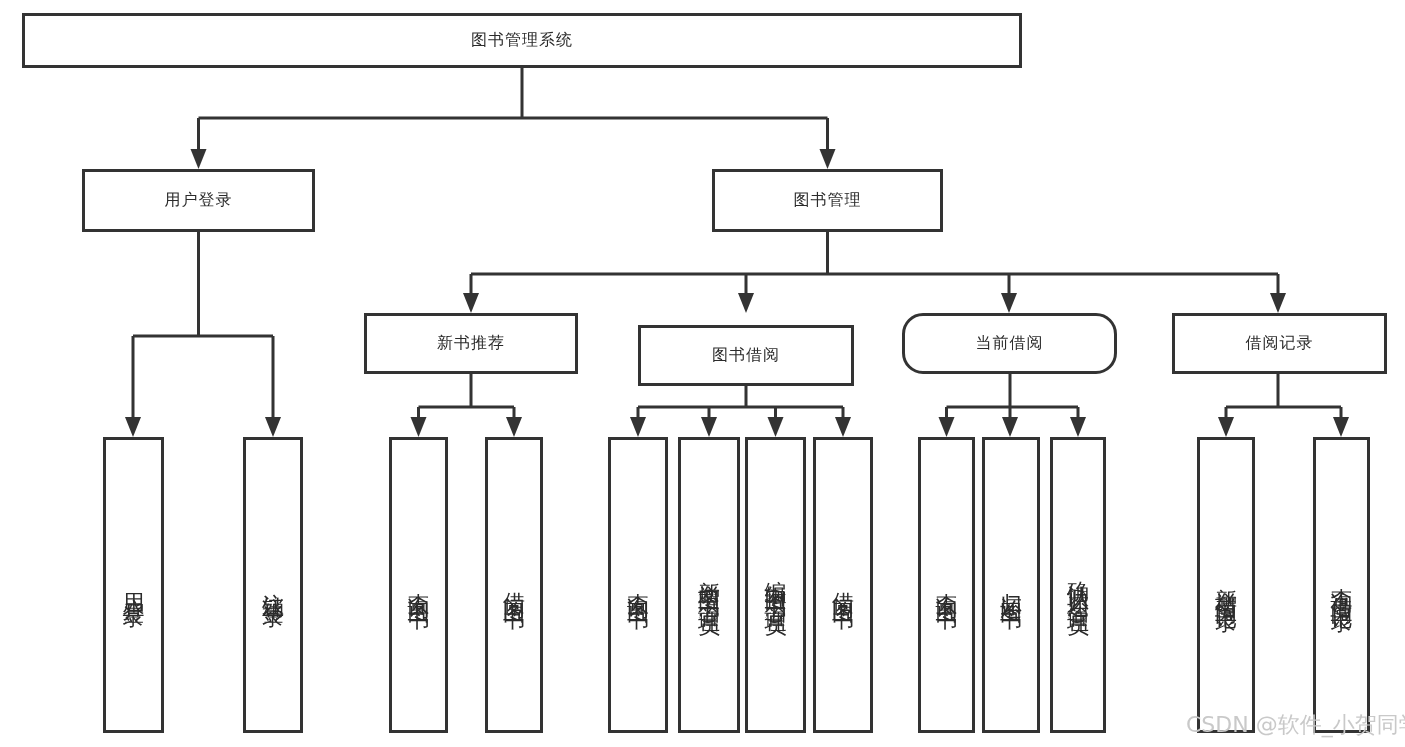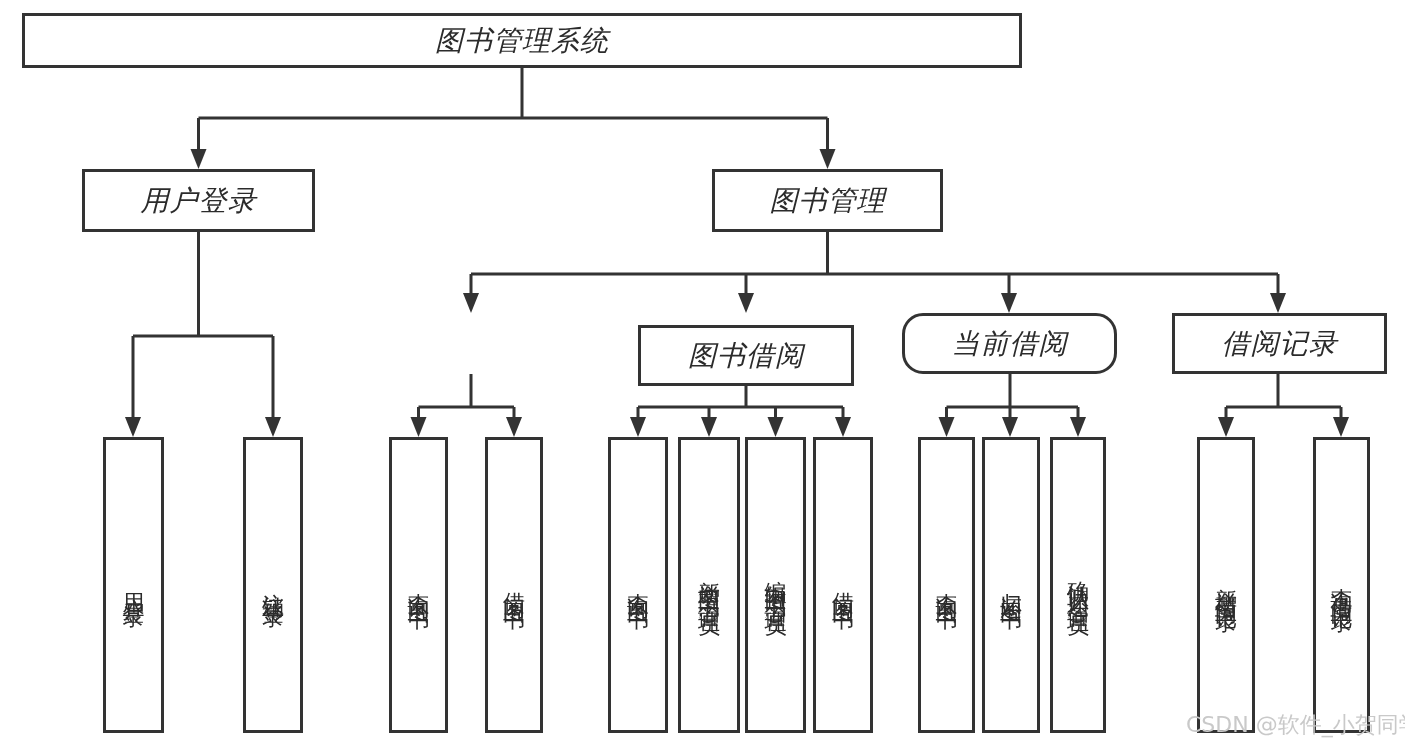--- a/index.html
+++ b/index.html
@@ -19,22 +19,22 @@
     color:var(--text);
   }
   .connectors{position:absolute;left:0;top:0;width:1405px;height:747px;pointer-events:none;}
   .connectors path{stroke:var(--line);stroke-width:3;fill:none;}
   .connectors polygon{fill:var(--line);}
   .node{
     position:absolute;box-sizing:border-box;
     border:3px solid var(--line);
     background:var(--box_fill);
     display:flex;align-items:center;justify-content:center;
-    font-size:28px;letter-spacing:1px;
-    text-align:left;white-space:nowrap;font-style:italic;
+    font-size:16px;letter-spacing:1px;
+    text-align:left;white-space:nowrap;
   }
   .leaf{
     position:absolute;box-sizing:border-box;
     border:3px solid var(--line);
     background:var(--box_fill);
     display:flex;align-items:center;justify-content:center;
   }
   .leaf .vtext{
     writing-mode:vertical-rl;
     text-orientation:mixed;
@@ -84,20 +84,21 @@
     <polygon points="1070,417 1086,417 1078,437"></polygon>
     <polygon points="1218,417 1234,417 1226,437"></polygon>
     <polygon points="1333,417 1349,417 1341,437"></polygon>
   </svg>
 
   <div class="node" style="left:22px;top:13px;width:1000px;height:55px;">图书管理系统</div>
 
   <div class="node" style="left:82px;top:169px;width:233px;height:63px;">用户登录</div>
   <div class="node" style="left:712px;top:169px;width:231px;height:63px;">图书管理</div>
 
+  <div class="node" style="left:364px;top:313px;width:214px;height:61px;">新书推荐</div>
   <div class="node" style="left:638px;top:313px;width:216px;height:61px;margin-top:12px;">图书借阅</div>
   <div class="node" style="left:902px;top:313px;width:215px;height:61px;border-radius:21px;">当前借阅</div>
   <div class="node" style="left:1172px;top:313px;width:215px;height:61px;">借阅记录</div>
 
   <div class="leaf" style="left:103px;top:437px;width:61px;height:296px;">
     <span class="vtext">用户登录</span>
   </div>
   <div class="leaf" style="left:243px;top:437px;width:60px;height:296px;">
     <span class="vtext">注销登录</span>
   </div>

